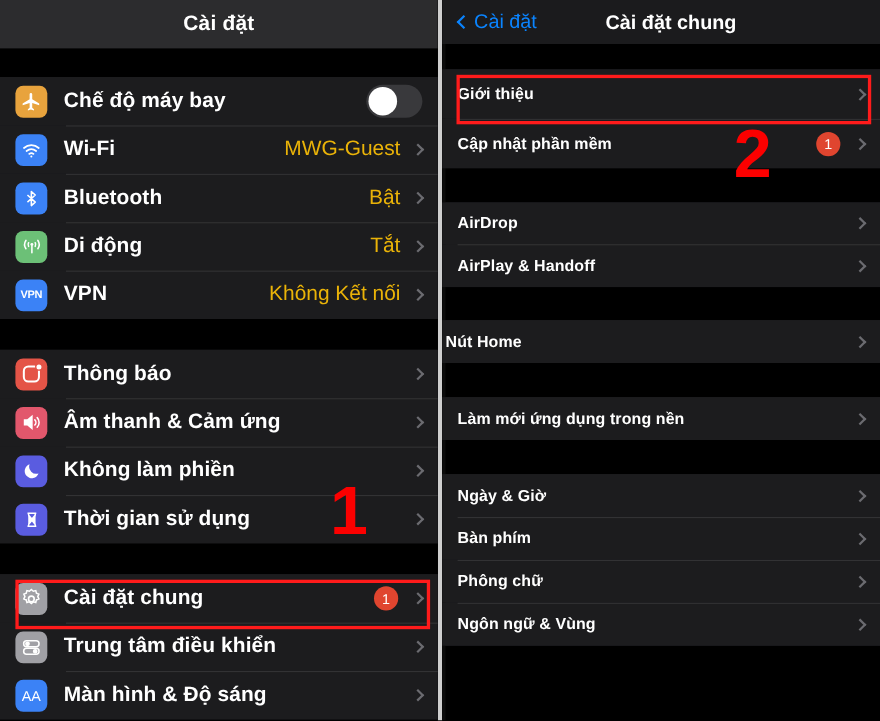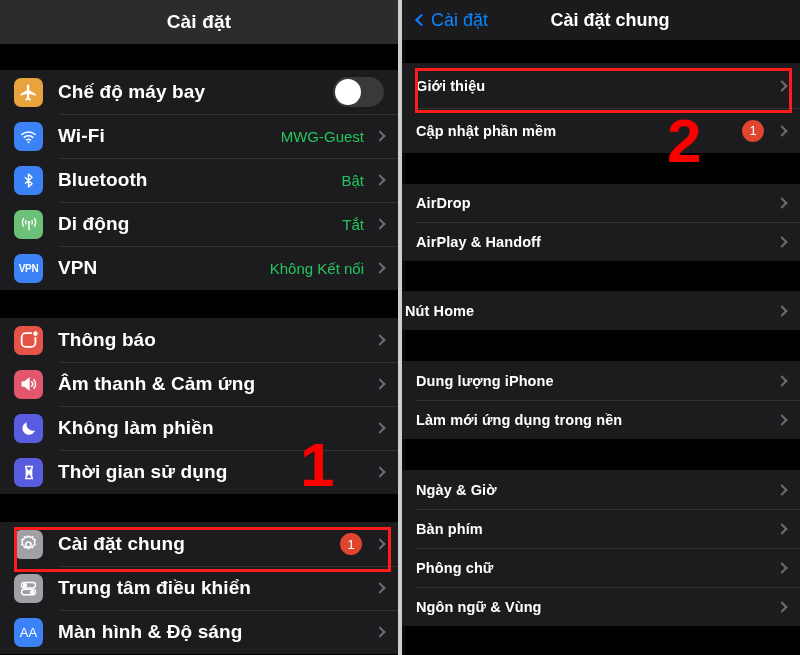--- a/index.html
+++ b/index.html
@@ -65,21 +65,21 @@
     position: relative; overflow: hidden;
   }
   .icon-box svg { display: block; }
 
   .row-label {
     color: #fff; font-size: 19px; font-weight: bold; letter-spacing: .1px;
     flex: 1 1 auto; white-space: nowrap;
   }
   .group-plain .row-label { font-size: 14.5px; }
   .row-value {
-    color: #22c55e; font-size: 15px; margin-right: 10px; white-space: nowrap;
+    color: #eab308; font-size: 19px; margin-right: 10px; white-space: nowrap;
   }
   .chev {
     display: inline-block; width: 8px; height: 8px;
     border-top: 2px solid #6b6b70; border-right: 2px solid #6b6b70;
     transform: rotate(45deg); flex: 0 0 auto; margin-left: 2px;
   }
   .badge {
     width: 22px; height: 22px; border-radius: 50%;
     background: #e0452f; color: #fff; font-size: 13px;
     display: flex; align-items: center; justify-content: center;
@@ -320,24 +320,20 @@
       <div class="row" style="height:39px;padding-left:3px">
         <span class="row-label">Nút Home</span>
         <span class="chev"></span>
       </div>
     </div>
 
     <div class="gap" style="height:31px"></div>
 
     <div class="group group-plain">
       <div class="row" style="height:39px;padding-left:14px">
-        <span class="row-label">Dung lượng iPhone</span>
-        <span class="chev"></span>
-      </div>
-      <div class="row" style="height:39px;padding-left:14px">
         <span class="row-label">Làm mới ứng dụng trong nền</span>
         <span class="chev"></span>
       </div>
     </div>
 
     <div class="gap" style="height:31px"></div>
 
     <div class="group group-plain">
       <div class="row" style="height:39px;padding-left:14px">
         <span class="row-label">Ngày &amp; Giờ</span>

